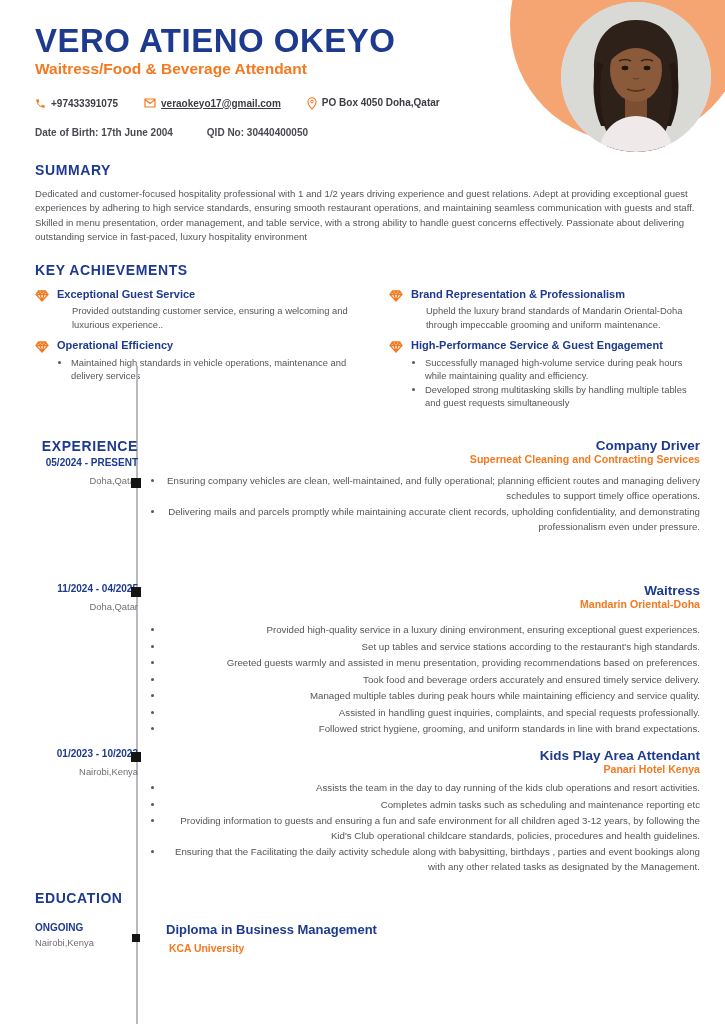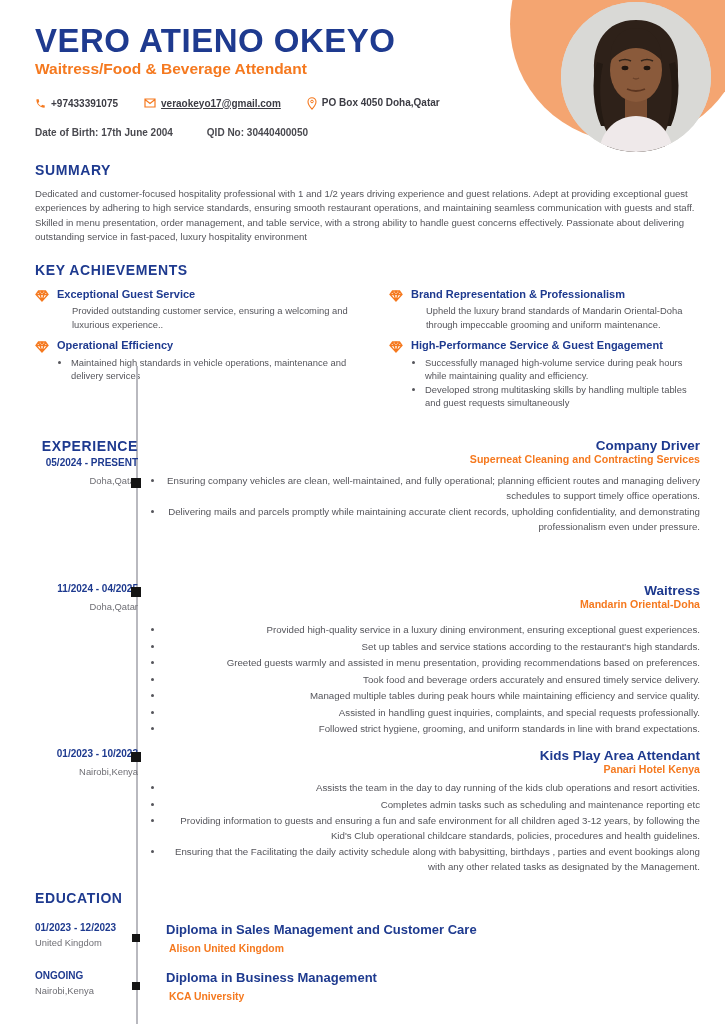--- a/index.html
+++ b/index.html
@@ -326,31 +326,20 @@
           <li>Providing information to guests and ensuring a fun and safe environment for all children aged 3-12 years, by following the Kid's Club operational childcare standards, policies, procedures and health guidelines.</li>
           <li>Ensuring that the Facilitating the daily activity schedule along with babysitting, birthdays , parties and event bookings along with any other related tasks as designated by the Management.</li>
         </ul>
       </div>
     </div>
   </div>
 
   <div class="edu-section">
     <div class="section-heading">EDUCATION</div>
 
-    <div class="edu-entry">
-      <span class="marker" style="top:12px;width:8px;height:8px;left:97px"></span>
-      <div class="edu-left">
-        <div class="edu-dates">01/2023 - 12/2023</div>
-        <div class="edu-loc">United Kingdom</div>
-      </div>
-      <div class="entry-body" style="padding-left:18px">
-        <div class="edu-title">Diploma in Sales Management and Customer Care</div>
-        <div class="edu-school">Alison United Kingdom</div>
-      </div>
-    </div>
 
     <div class="edu-entry">
       <span class="marker" style="top:12px;width:8px;height:8px;left:97px"></span>
       <div class="edu-left">
         <div class="edu-dates">ONGOING</div>
         <div class="edu-loc">Nairobi,Kenya</div>
       </div>
       <div class="entry-body" style="padding-left:18px">
         <div class="edu-title">Diploma in Business Management</div>
         <div class="edu-school">KCA University</div>

